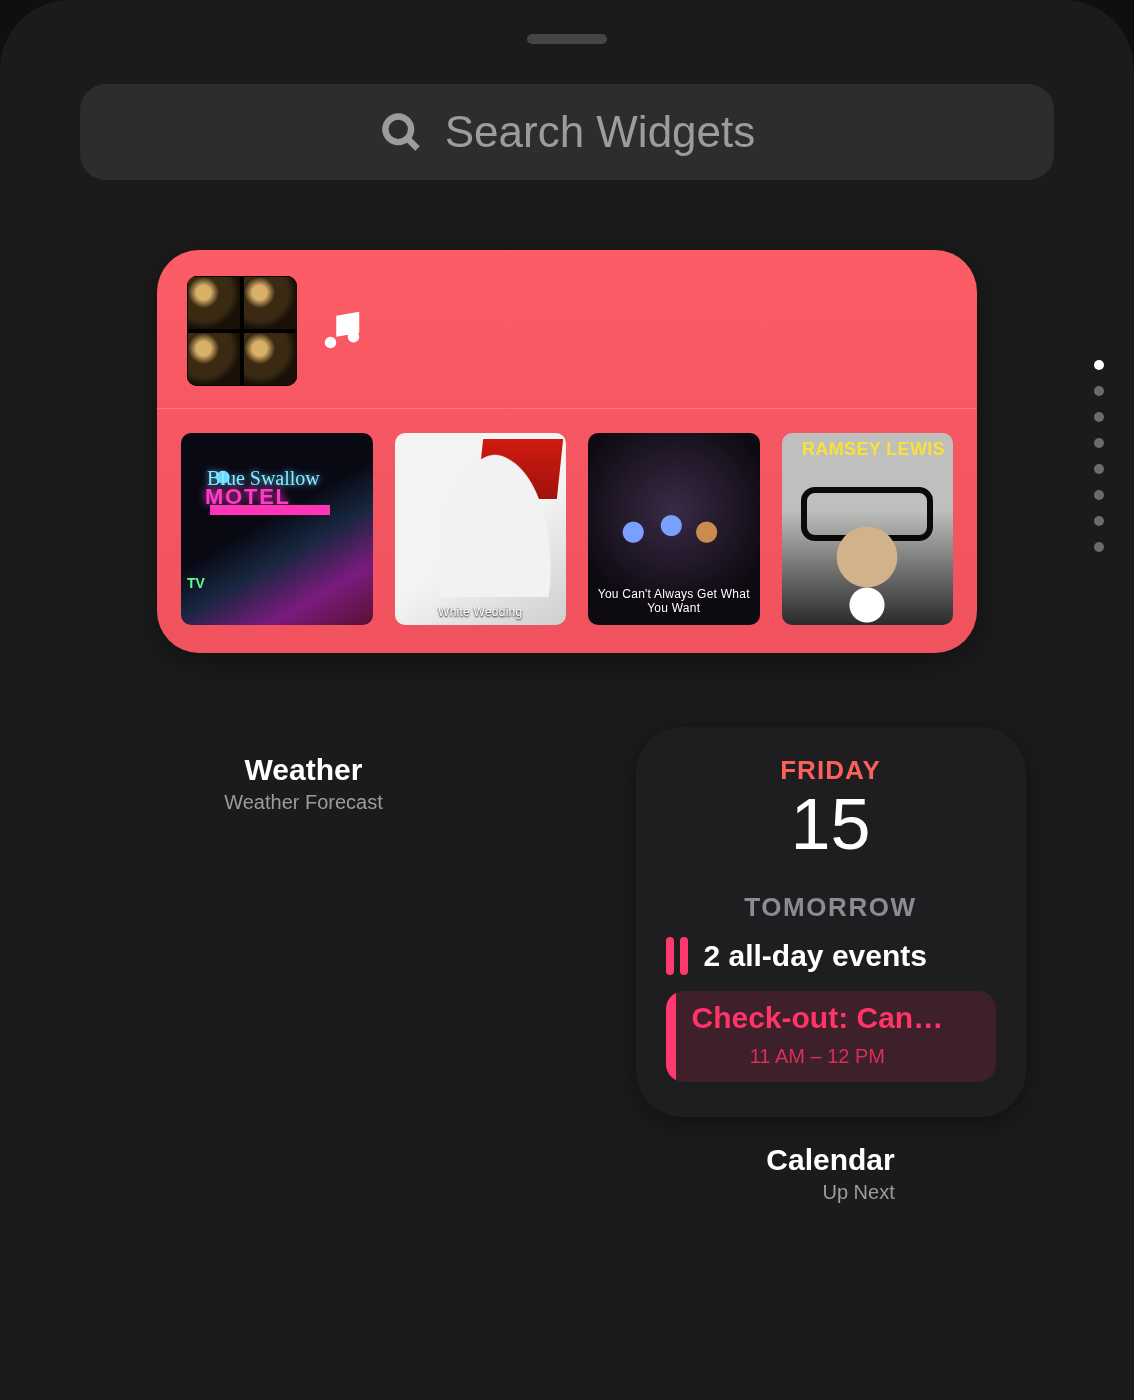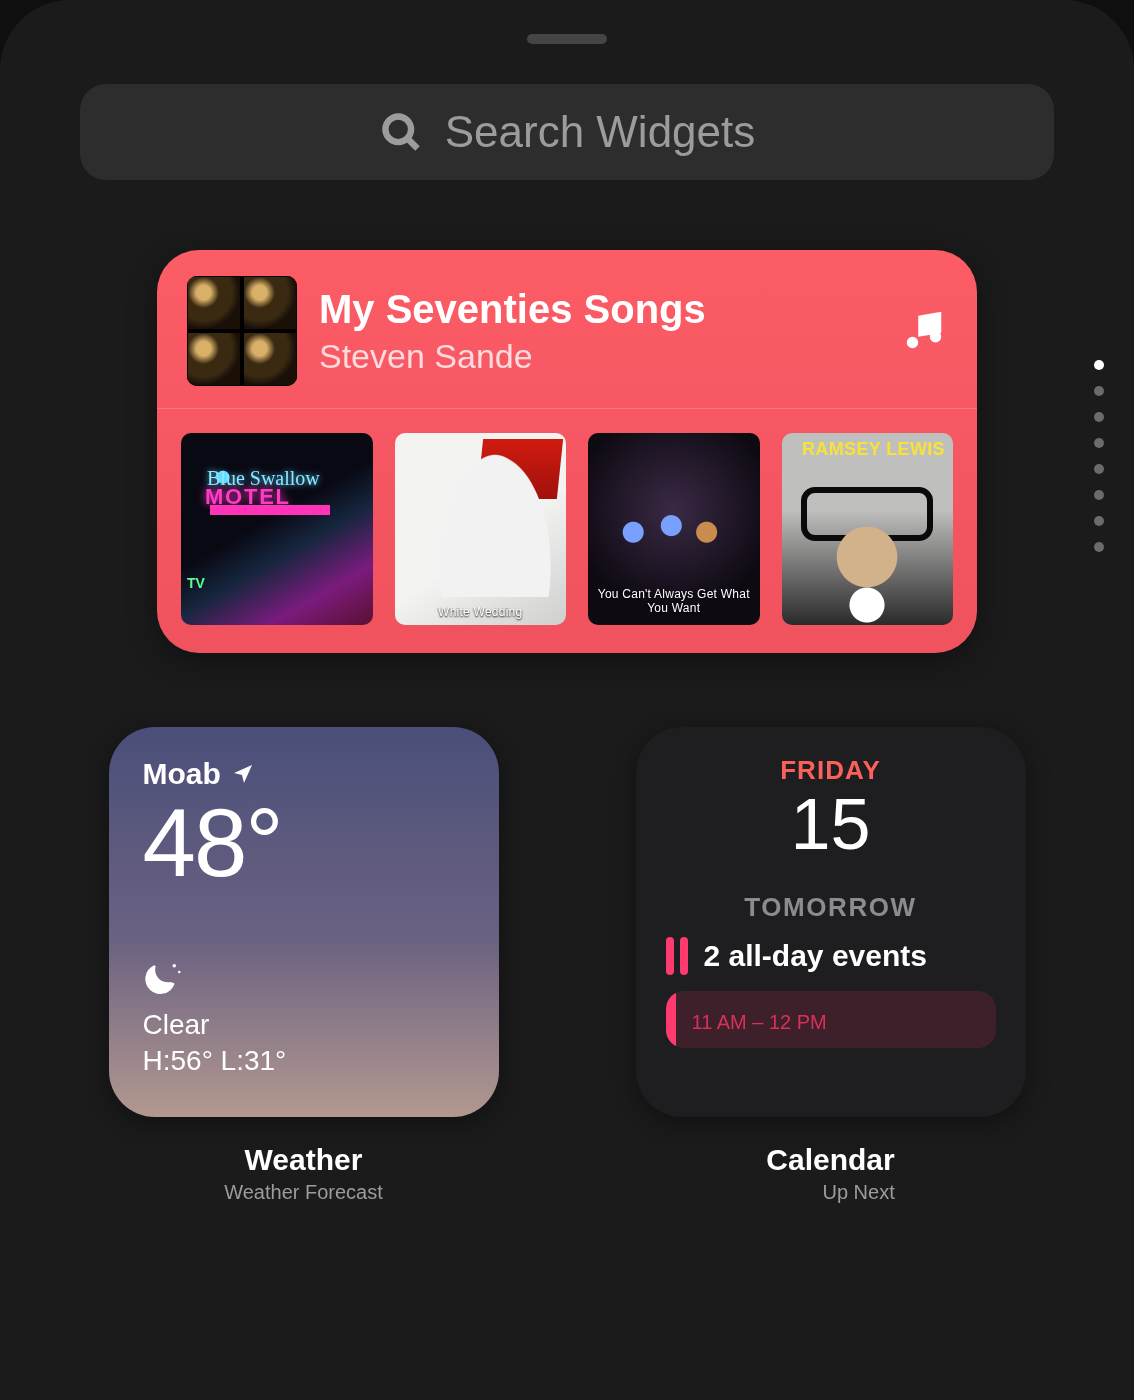--- a/index.html
+++ b/index.html
@@ -185,24 +185,20 @@
 
   <div class="stack-area">
     <div class="music-card">
       <div class="music-head">
         <div class="music-art">
           <div></div>
             <div></div>
             <div></div>
             <div></div>
         </div>
-        <div class="music-titles">
-          <div class="music-title">My Seventies Songs</div>
-          <div class="music-sub">Steven Sande</div>
-        </div>
         <svg class="music-note" viewBox="0 0 24 24">
           <path d="M9 18a3 3 0 1 1-3-3 3 3 0 0 1 3 3Zm12-3a3 3 0 1 1-3-3 3 3 0 0 1 3 3ZM9 15V4l12-2v11" fill="#fff"></path>
         </svg>
       </div>
       <div class="music-row">
         <div class="album a0">
           <div class="swallow">Blue Swallow</div>
           <div class="hotel">MOTEL</div>
           <div class="tv">TV</div>
         </div>
@@ -227,38 +223,20 @@
       <div class="dot"></div>
       <div class="dot"></div>
       <div class="dot"></div>
     </div>
 
   </div>
 
   <div class="widgets">
 
     <div class="wcol">
-      <div class="widget weather">
-        <div class="wloc">
-          <span>Moab</span>
-          <svg viewBox="0 0 24 24">
-              <path d="M3 11 21 3l-8 18-2-8Z"></path>
-            </svg>
-        </div>
-        <div class="wtemp">48°</div>
-        <div class="wicon">
-          <svg viewBox="0 0 32 32">
-            <path d="M22 20a10 10 0 0 1-12-12 1 1 0 0 0-1.4-1.2A12 12 0 1 0 25 22a1 1 0 0 0-1.2-1.4A10 10 0 0 1 22 20Z"></path>
-            <circle cx="25" cy="7" r="1.4"></circle>
-            <circle cx="29" cy="12" r="1"></circle>
-          </svg>
-        </div>
-        <div class="wcond">Clear</div>
-        <div class="whl">H:56° L:31°</div>
-      </div>
       <div class="caption">
         <div class="main">Weather</div>
         <div class="sub">Weather Forecast</div>
       </div>
     </div>
 
     <div class="wcol">
       <div class="widget calendar">
         <div class="cday">FRIDAY</div>
         <div class="cdate">15</div>
@@ -266,20 +244,21 @@
         <div class="cev">
           <div class="bars">
             <div class="bar pink"></div>
             <div class="bar pink"></div>
           </div>
           <div class="txt">2 all-day events</div>
         </div>
         <div class="pill">
           <div class="stripe"></div>
           <div class="body">
+            <div class="title">Check-out: Can…</div>
             <div class="time">11 AM – 12 PM</div>
           </div>
         </div>
       </div>
       <div class="caption">
         <div class="main">Calendar</div>
         <div class="sub">Up Next</div>
       </div>
     </div>
   </div>

